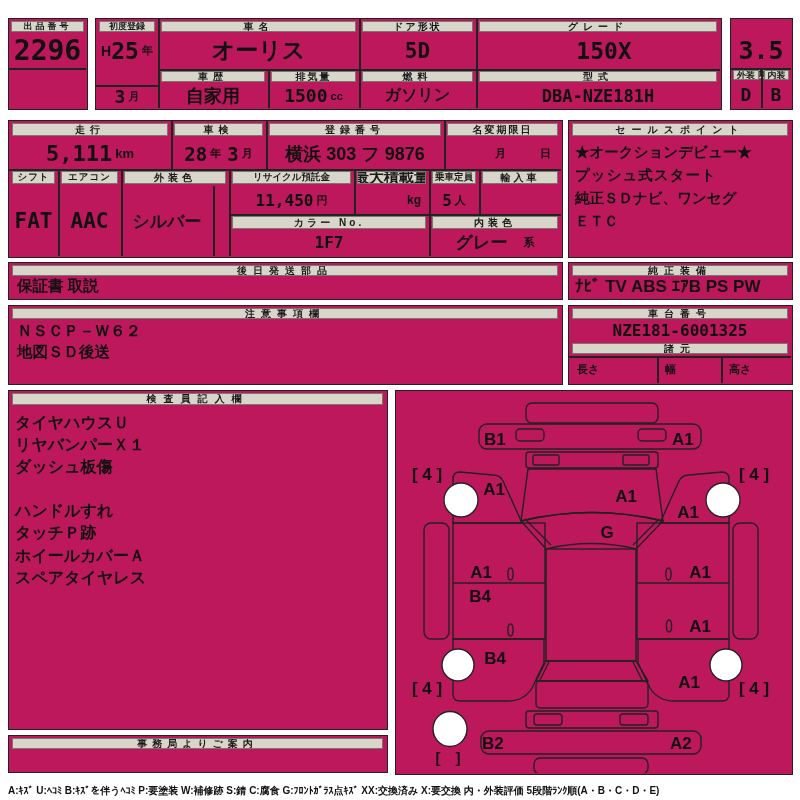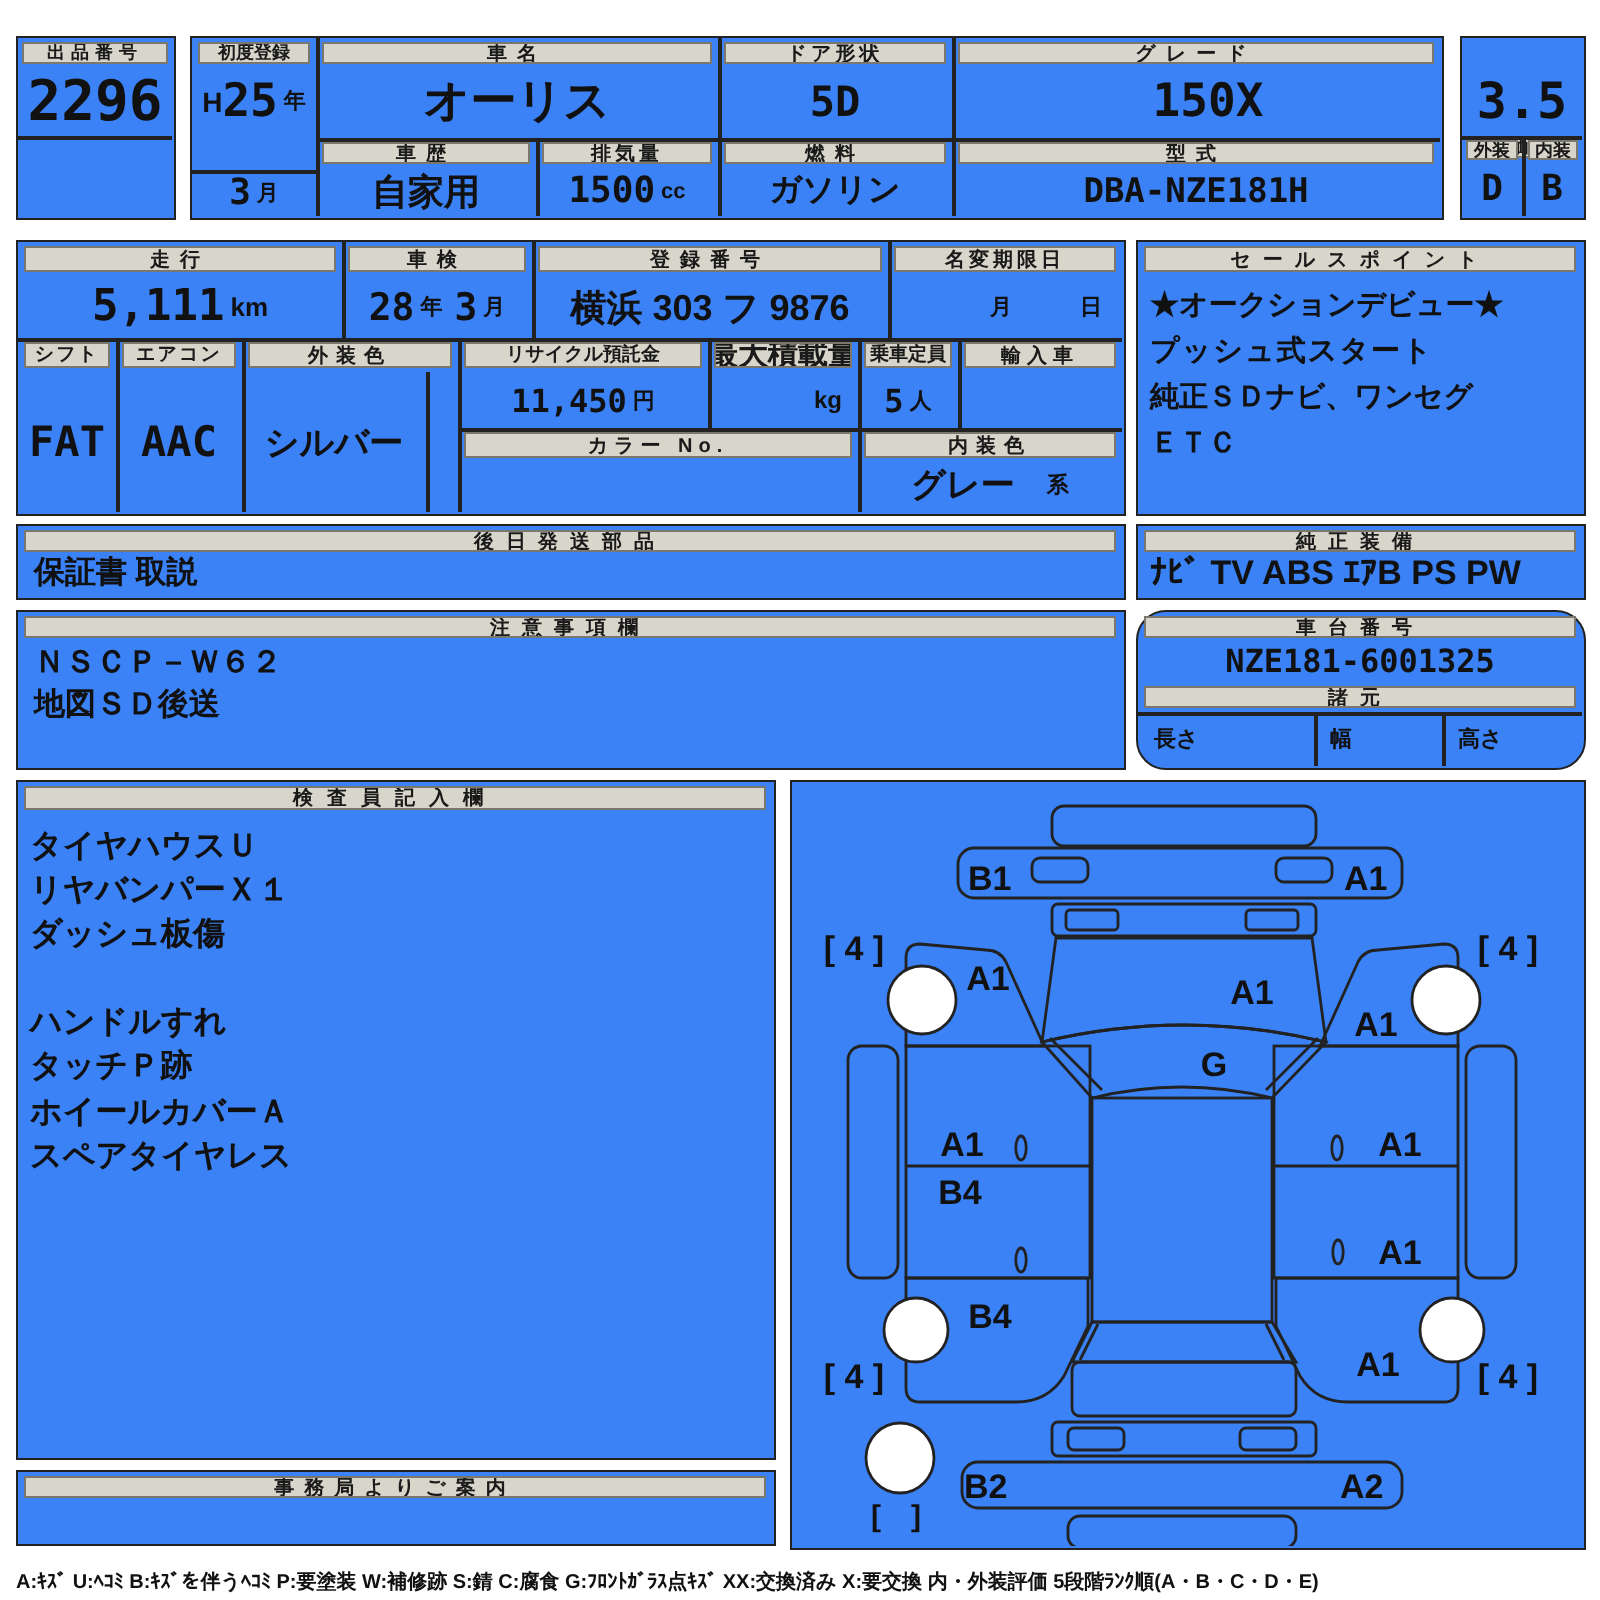--- a/index.html
+++ b/index.html
@@ -1,18 +1,18 @@
 <!DOCTYPE html>
 <html><head>
 <meta charset="utf-8">
 <style>
   html,body{margin:0;padding:0;background:#fff;}
   body{width:800px;height:800px;font-family:"Liberation Sans",sans-serif;color:#111;}
   .sheet{position:relative;width:800px;height:800px;background:#fff;overflow:hidden;}
-  .box{position:absolute;border:1.5px solid #222;background:#3b82f6;box-sizing:border-box;}
+  .box{position:absolute;border:1.5px solid #222;background:#be185d;box-sizing:border-box;}
   .bar{position:absolute;background:#d8d5ca;border:1px solid #7a776e;box-sizing:border-box;
        display:flex;align-items:center;justify-content:center;
        font-weight:bold;font-size:10px;letter-spacing:5px;white-space:nowrap;overflow:hidden;color:#1a1a1a;}
   .v{position:absolute;display:flex;align-items:center;justify-content:center;
      font-weight:bold;box-sizing:border-box;white-space:nowrap;}
   .vl{justify-content:flex-start;}
   .num{font-family:"DejaVu Sans Mono","Liberation Mono",monospace;font-weight:bold;}
   .unit{font-size:11px;font-weight:bold;margin-left:3px;}
   .ln{position:absolute;background:#222;}
   .dg{stroke:#222;fill:none;stroke-width:1.4;}
@@ -140,20 +140,21 @@
     <div class="v" style="left:345px;top:65px;width:75px;height:28px;justify-content:flex-end;padding-right:8px;font-size:12px;">
       <span>kg</span>
     </div>
     <div class="v" style="left:420px;top:65px;width:50px;height:28px;">
       <span class="num" style="font-size:16px;">5</span>
       <span class="unit">人</span>
     </div>
 
     <div class="bar" style="left:223px;top:95px;width:194px;height:13px;letter-spacing:3px;">カラー No.</div>
     <div class="bar" style="left:423px;top:95px;width:126px;height:13px;letter-spacing:4px;">内装色</div>
+    <div class="v num" style="left:220px;top:108px;width:200px;height:27px;font-size:16px;">1F7</div>
     <div class="v" style="left:420px;top:108px;width:132px;height:27px;">
       <span style="font-size:17px;font-weight:bold;">グレー</span>
       <span class="unit" style="margin-left:16px;">系</span>
     </div>
   </div>
 
   <div class="box" style="left:568px;top:120px;width:225px;height:138px;">
     <div class="bar" style="left:3px;top:2px;width:216px;height:13px;letter-spacing:6px;">セールスポイント</div>
     <div class="v vl" style="left:6px;top:21px;width:212px;height:21px;font-size:14.5px;">★オークションデビュー★</div>
     <div class="v vl" style="left:6px;top:44px;width:212px;height:21px;font-size:14.5px;letter-spacing:1px;">プッシュ式スタート</div>
@@ -170,21 +171,21 @@
     <div class="bar" style="left:3px;top:2px;width:546px;height:11px;letter-spacing:6px;">注意事項欄</div>
     <div class="v vl" style="left:8px;top:16px;width:540px;height:19px;font-size:15.5px;">ＮＳＣＰ－Ｗ６２</div>
     <div class="v vl" style="left:8px;top:37px;width:540px;height:19px;font-size:15.5px;">地図ＳＤ後送</div>
   </div>
 
   <div class="box" style="left:568px;top:262px;width:225px;height:38px;">
     <div class="bar" style="left:3px;top:2px;width:216px;height:11px;letter-spacing:6px;">純正装備</div>
     <div class="v vl" style="left:6px;top:14px;width:215px;height:19px;font-size:17px;">ﾅﾋﾞ TV ABS ｴｱB PS PW</div>
   </div>
 
-  <div class="box" style="left:568px;top:305px;width:225px;height:80px;border-radius:15px;">
+  <div class="box" style="left:568px;top:305px;width:225px;height:80px;">
     <div class="bar" style="left:3px;top:2px;width:216px;height:11px;letter-spacing:6px;">車台番号</div>
     <div class="v num" style="left:0;top:13px;width:222px;height:22px;font-size:16px;">NZE181-6001325</div>
     <div class="bar" style="left:3px;top:37px;width:216px;height:11px;letter-spacing:6px;">諸元</div>
     <div class="ln" style="left:0;top:50px;width:222px;height:1.5px;"></div>
     <div class="ln" style="left:88px;top:50px;width:1.5px;height:27px;"></div>
     <div class="ln" style="left:152px;top:50px;width:1.5px;height:27px;"></div>
     <div class="v vl" style="left:8px;top:52px;width:78px;height:23px;font-size:11px;">長さ</div>
     <div class="v vl" style="left:96px;top:52px;width:54px;height:23px;font-size:11px;">幅</div>
     <div class="v vl" style="left:160px;top:52px;width:60px;height:23px;font-size:11px;">高さ</div>
   </div>

